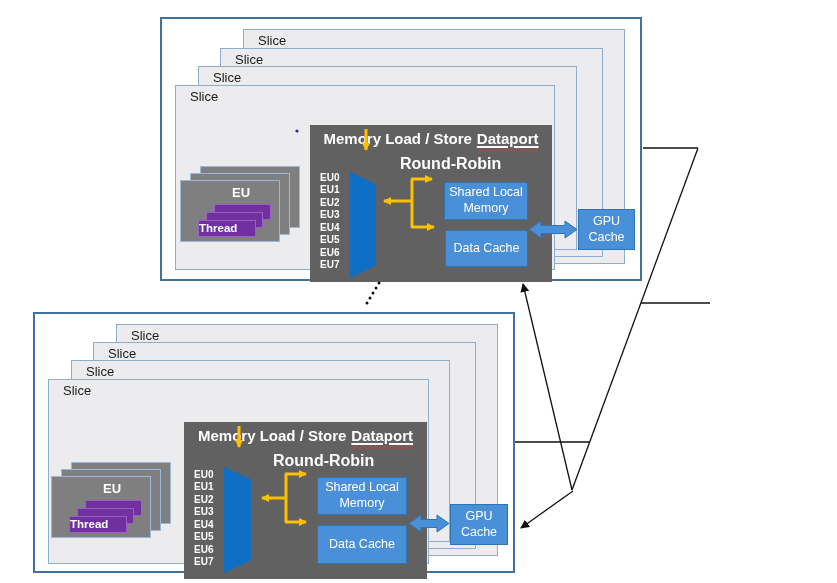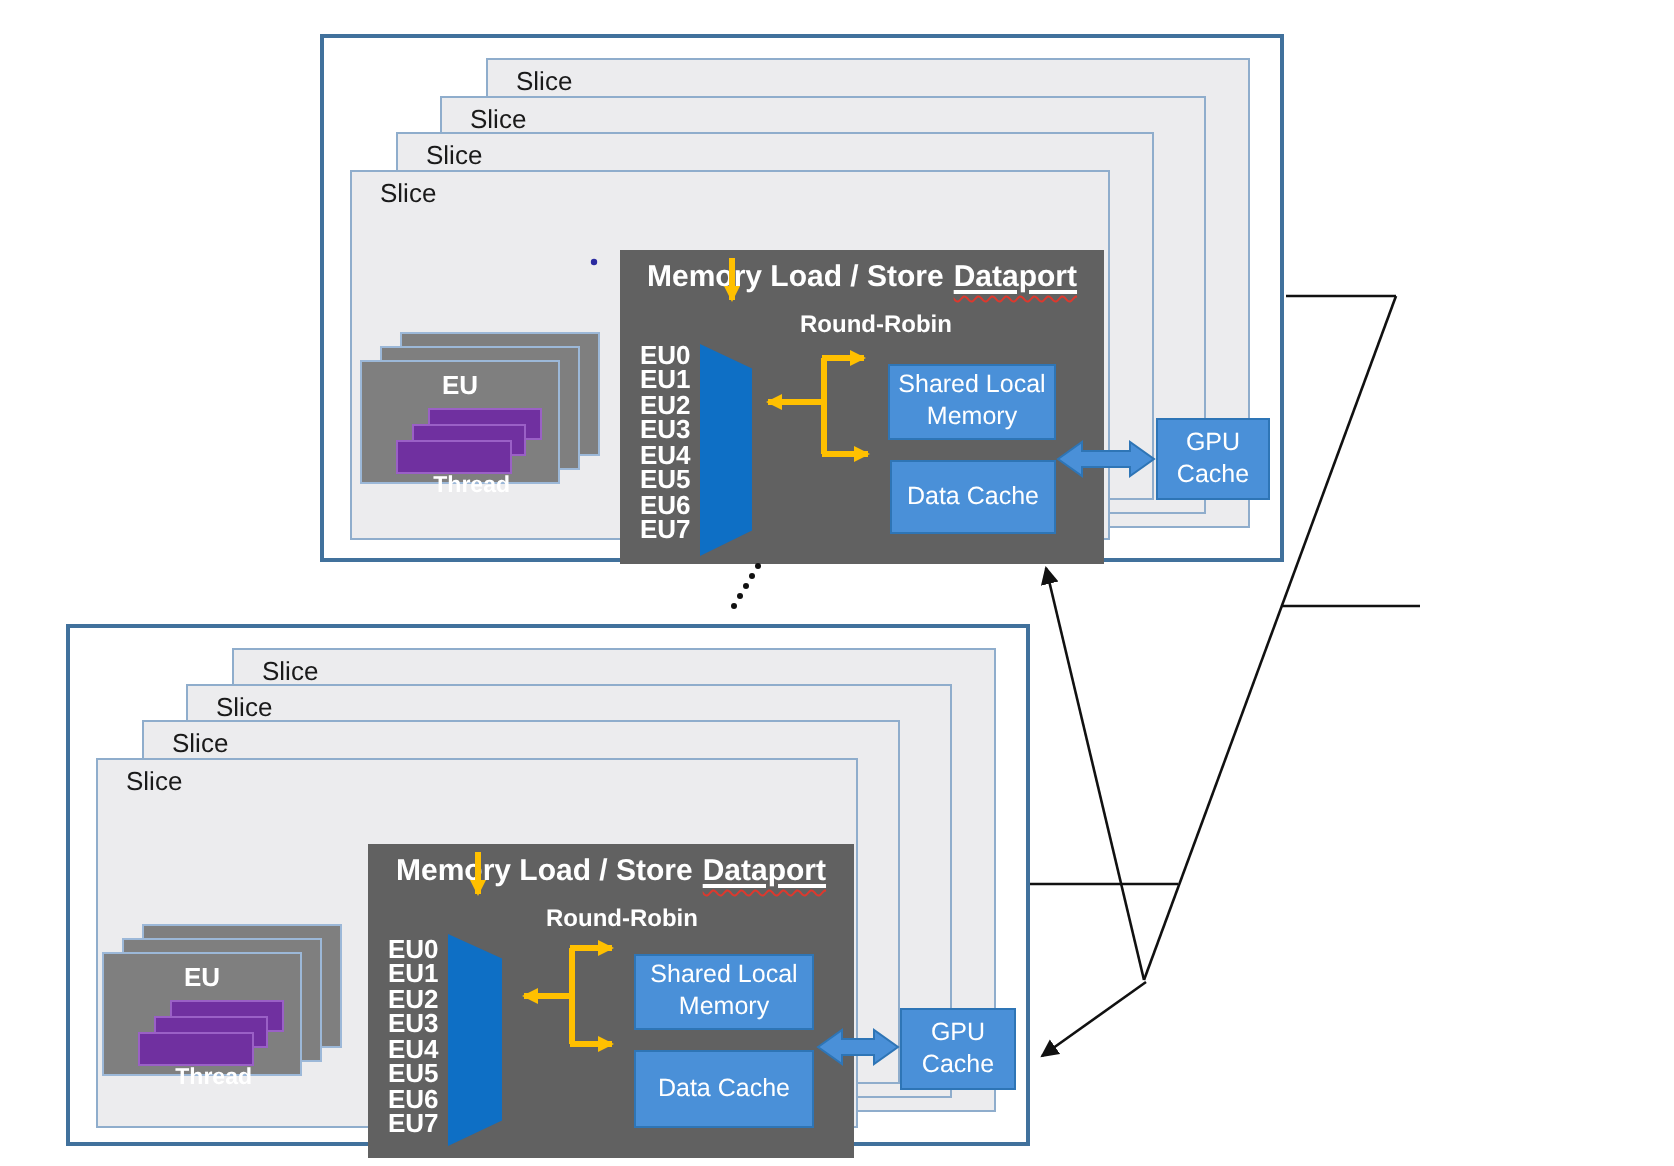--- a/index.html
+++ b/index.html
@@ -8,32 +8,32 @@
   .group{position:absolute;border:2px solid #41719c;background:#ffffff;box-sizing:border-box;}
   .slice{position:absolute;background:#ececee;border:1.4px solid #8fadcc;box-sizing:border-box;
          font-size:13px;color:#1a1a1a;padding:3px 0 0 14px;}
   .dark{position:absolute;background:#616161;box-sizing:border-box;color:#fff;margin-top:20px;}
   .dp-title{position:absolute;top:5px;left:0;width:100%;text-align:center;font-size:15px;
             font-weight:bold;color:#fff;white-space:nowrap;}
   .u-solid{text-decoration:underline;text-decoration-color:#ffffff;text-decoration-thickness:1.5px;
            text-underline-offset:2px;margin-left:5px;}
   .u-wavy{text-decoration-line:underline;text-decoration-style:wavy;text-decoration-color:#e0372c;
           text-decoration-thickness:1px;text-underline-offset:4px;}
-  .rr{position:absolute;font-size:12px;font-weight:bold;color:#fff;white-space:nowrap;padding-left:28px;}
-  .ports{position:absolute;font-size:13px;font-weight:bold;color:#fff;line-height:12.45px;}
+  .rr{position:absolute;font-size:16px;font-weight:bold;color:#fff;white-space:nowrap;padding-left:28px;}
+  .ports{position:absolute;font-size:10px;font-weight:bold;color:#fff;line-height:12.45px;}
   .trap{position:absolute;background:#0e6fc5;clip-path:polygon(0% 0%,100% 11.5%,100% 88%,0% 100%);}
   .bluebox{position:absolute;background:#4a90d8;border:1px solid #2e75b6;box-sizing:border-box;
            color:#fff;font-size:12.5px;display:flex;flex-direction:column;align-items:center;
            justify-content:center;text-align:center;line-height:1.25;}
   .eubox{position:absolute;background:#7f7f7f;border:1.4px solid #9cb8d8;box-sizing:border-box;}
   .eulabel{position:absolute;width:100%;text-align:center;top:4px;color:#fff;font-size:13px;
-           font-weight:bold;}
+           font-weight:bold;padding-left:11px;}
   .thread{position:absolute;background:#7030a0;border:1.4px solid #9a60c6;box-sizing:border-box;}
-  .thlabel{color:#fff;font-size:11.5px;font-weight:bold;text-align:right;display:block;
-           margin-top:16px;line-height:13px;}
+  .thlabel{color:#fff;font-size:11.5px;font-weight:bold;text-align:left;display:block;
+           margin-top:1px;line-height:13px;}
   .hostcpu{position:absolute;left:720px;top:16px;width:76px;height:366px;background:#a6a6a6;
            border:1.6px solid #41719c;box-sizing:border-box;color:#4c1d95;font-size:17px;
            display:flex;flex-direction:column;align-items:center;justify-content:space-between;
            line-height:1.35;}
   .computelabel{position:absolute;left:586px;top:485px;font-size:20px;color:#111;white-space:nowrap;}
   svg.overlay{position:absolute;left:0;top:0;pointer-events:none;}
 </style>
 </head>
 <body>
 

